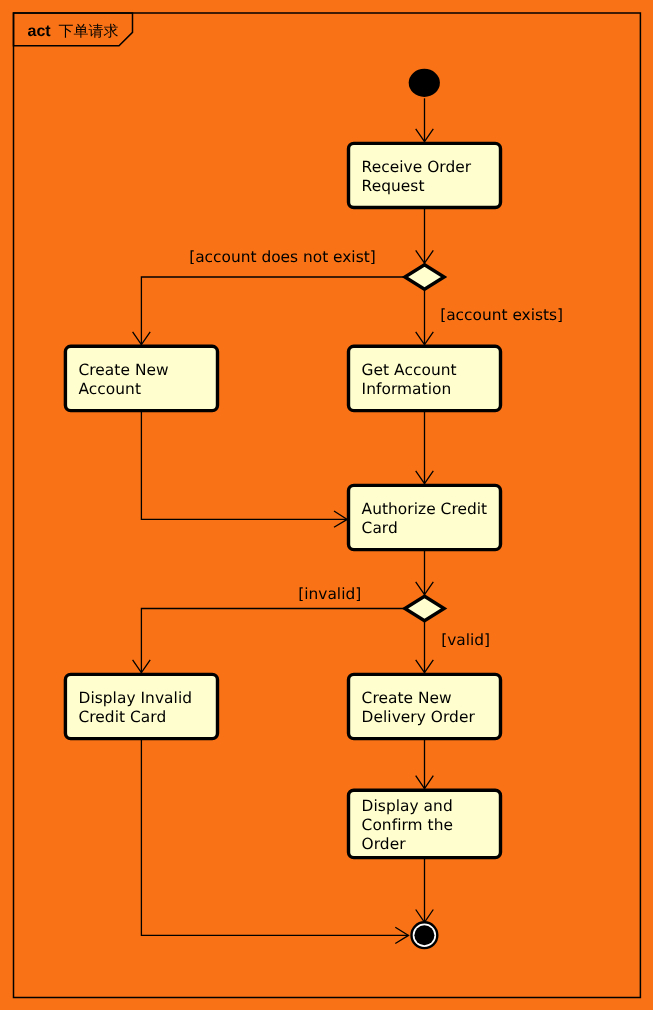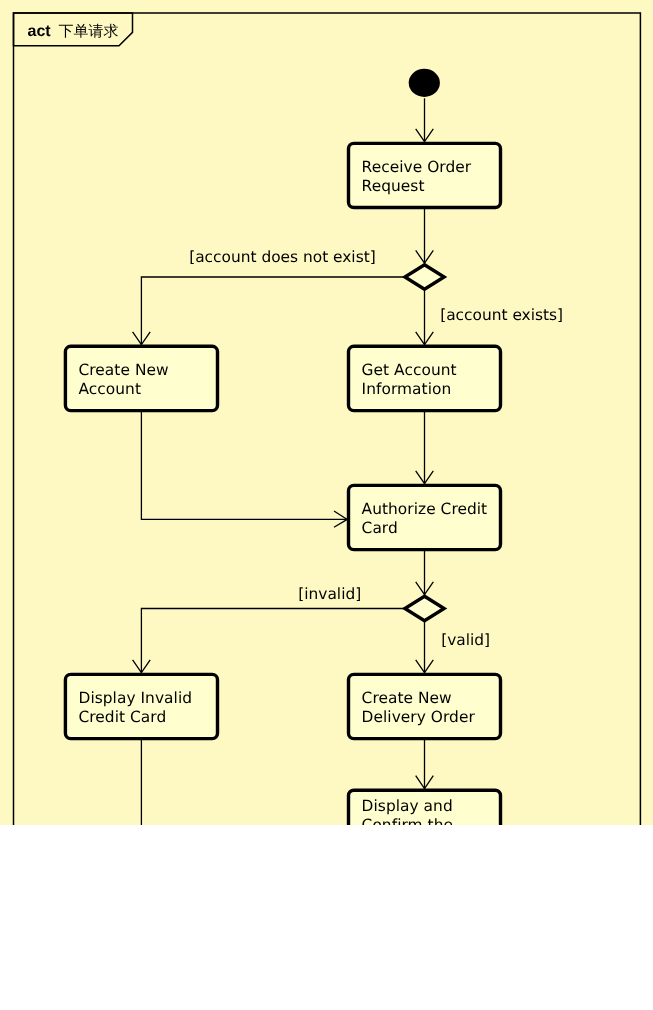--- a/index.html
+++ b/index.html
@@ -1,17 +1,17 @@
 <!DOCTYPE html>
 <html><head>
 <meta charset="utf-8">
 <title>act</title>
 <style>
   html,body{margin:0;padding:0;background:#FFFFFF;}
-  #page{position:relative;width:653px;height:825px;background:#fef9c3;overflow:hidden;
+  #page{position:relative;width:653px;height:1010px;background:#f97316;overflow:hidden;
         font-family:"DejaVu Sans", sans-serif;}
   svg#diagram{display:block;width:653px;height:1010px;}
   svg text{font-family:"DejaVu Sans", sans-serif;font-size:15.4px;fill:#000000;
            -webkit-font-smoothing:antialiased;text-rendering:geometricPrecision;letter-spacing:0.05px;
            white-space:pre;}
   .nodefill{fill:#FEFECE;stroke:#000000;stroke-width:3.4;}
   .framestroke{fill:none;stroke:#000000;stroke-width:1.5;}
   .edge{fill:none;stroke:#000000;stroke-width:1.3;}
   .arrowhead{fill:none;stroke:#000000;stroke-width:1.3;stroke-linecap:butt;}
   .solidblack{fill:#000000;stroke:none;}

